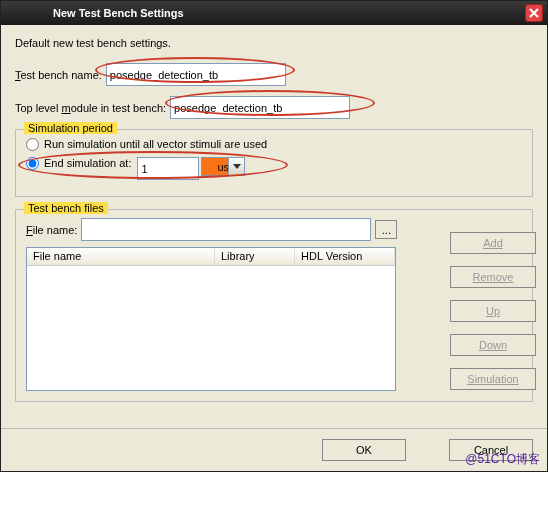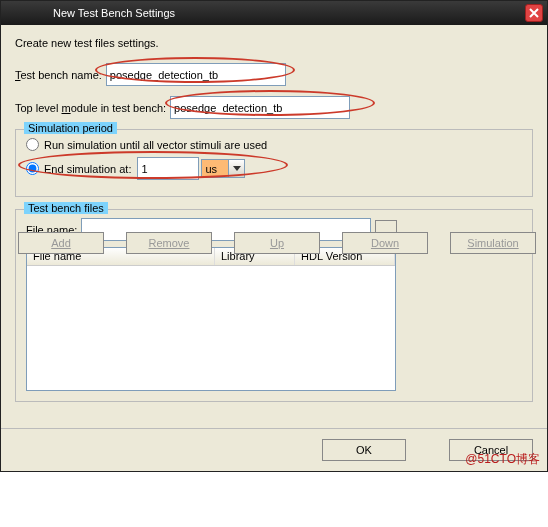--- a/index.html
+++ b/index.html
@@ -1,66 +1,66 @@
 <!DOCTYPE html>
 <html><head>
 <meta charset="utf-8">
 <style>
 * { box-sizing: border-box; font-family: "Segoe UI", Tahoma, sans-serif; font-size: 11px; }
 body { margin: 0; background: #fff; }
 .window { width: 548px; border: 1px solid #222; background: #ece9d8; }
 .titlebar { background: linear-gradient(to bottom,#3a3a3a,#1a1a1a); color:#fff; height:24px; display:flex; align-items:center; padding:0 4px 0 8px; font-size:13px; justify-content:space-between; }
-.titlebar .title { font-weight:400;padding-left:44px; }
+.titlebar .title { font-weight:700;padding-left:44px; }
 .closebtn { width:18px; height:18px; background:#e04343; border:1px solid #a02020; border-radius:3px; display:flex; align-items:center; justify-content:center; cursor:pointer; }
 .closebtn svg { width:10px; height:10px; }
 .body { padding:12px 14px 14px 14px; }
 .desc { margin-bottom:14px; }
 .row { display:flex; align-items:center; margin-bottom:10px; position:relative; }
 .lbl { white-space:nowrap; margin-right:4px; }
 .underline { text-decoration:underline; }
 input[type=text] { border:1px solid #7f9db9; background:#fff; height:23px; padding:1px 3px; font-size:11px; }
 .fieldset { border:1px solid #bbb; padding:8px 10px 10px 10px; margin-bottom:12px; position:relative; }
-.legend { position:absolute; top:-8px; left:8px; background:#7dd3fc; padding:0 4px; }
-.radio-row { display:flex; align-items:center; margin-bottom:6px; }
+.legend { position:absolute; top:-8px; left:8px; background:#fde047; padding:0 4px; }
+.radio-row { display:flex; align-items:flex-start; margin-bottom:6px; }
 .radio-row input[type=radio] { margin:0 5px 0 0; }
-.unit-sel { border:1px solid #7f9db9; background:#fdba74; height:19px; width:44px; display:flex; align-items:center; padding:0 3px; margin-left:2px; position:relative; }
+.unit-sel { border:1px solid #7f9db9; background:#f97316; height:19px; width:44px; display:flex; align-items:center; padding:0 15px; margin-left:2px; position:relative; }
 .unit-sel .arrowbtn { position:absolute; right:0; top:0; width:16px; height:17px; border-left:1px solid #7f9db9; background:linear-gradient(#fefefe,#d8d4c8); display:flex; align-items:center; justify-content:center; }
 .filesec { position:relative; }
 .browsebtn { width:22px; height:19px; border:1px solid #888; background:#ece9d8; margin-left:4px; display:flex; align-items:center; justify-content:center; cursor:pointer; }
 .listview { border:1px solid #7f9db9; background:#fff; height:144px; margin-top:6px; width:370px; }
 .lv-head { display:flex; background:linear-gradient(#fefefe,#ece9d8); border-bottom:1px solid #ccc; height:18px; }
 .lv-head div { border-right:1px solid #ddd; padding:2px 6px; }
 .lv-row { display:flex; padding:2px 6px; }
 .col-fn { width:188px; }
 .col-lib { width:80px; }
 .col-hdl { flex:1; }
-.sidebtns { position:absolute; right:-4px; top:22px; display:flex; flex-direction:row; gap:22px;justify-content:space-between; }
+.sidebtns { position:absolute; right:-4px; top:22px; display:flex; flex-direction:column; gap:12px;justify-content:space-between; }
 .btn { width:86px; height:22px; border:1px solid #888; background:#ece9d8; display:flex; align-items:center; justify-content:center; }
 .btn.disabled { color:#999; }
 .footer { display:flex; justify-content:flex-end; gap:10px; padding:10px 14px; border-top:1px solid #bbb; background:#ece9d8; }
 .footer .btn { width:84px;margin-left:33px; }
 .ellipse { position:absolute; border:2px solid #cc3a2a; border-radius:50%; pointer-events:none; }
-.watermark { position:absolute; right:8px; bottom:4px; color:#b91c1c; font-size:12px; }
+.watermark { position:absolute; right:8px; bottom:4px; color:#4c1d95; font-size:12px; }
 .wrap { position:relative; }
 </style>
 </head>
 <body>
 
 <div class="wrap">
 <div class="window">
   <div class="titlebar">
     <span class="title">New Test Bench Settings</span>
     <div class="closebtn">
       <svg viewBox="0 0 10 10">
             <path d="M1 1 L9 9 M9 1 L1 9" stroke="#fff" stroke-width="2"></path>
           </svg>
     </div>
   </div>
   <div class="body">
-    <div class="desc">Create new test files settings.</div>
+    <div class="desc">Default new test bench settings.</div>
 
     <div class="row">
       <span class="lbl"><span class="underline">T</span><span>est bench name:</span></span>
       <input type="text" style="width: 180px;" value="posedge_detection_tb">
       <div class="ellipse" style="left:80px; top:-6px; width:200px; height:26px;"></div>
     </div>
 
     <div class="row">
       <span class="lbl"><span>Top level </span><span class="underline">m</span><span>odule in test bench:</span></span>
       <input type="text" style="width: 180px;" value="posedge_detection_tb">

